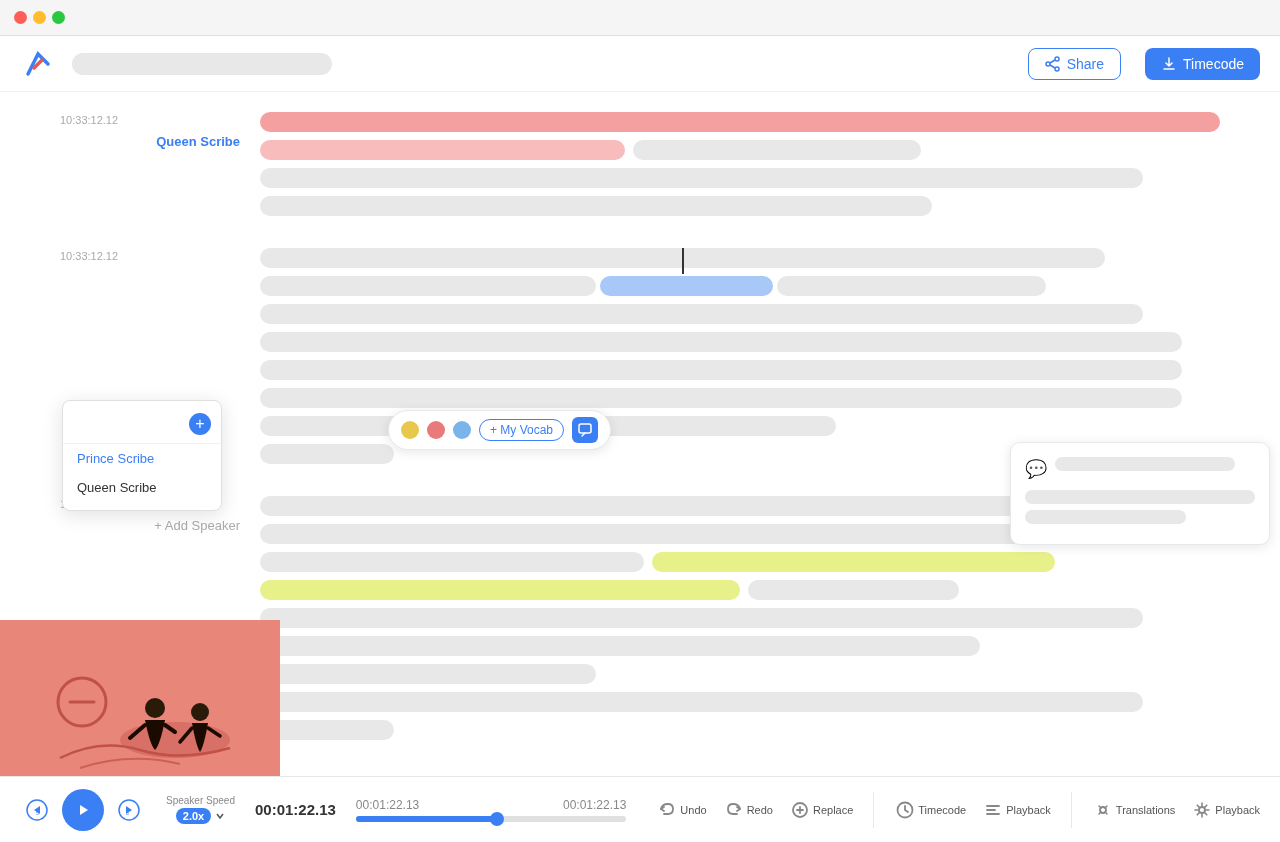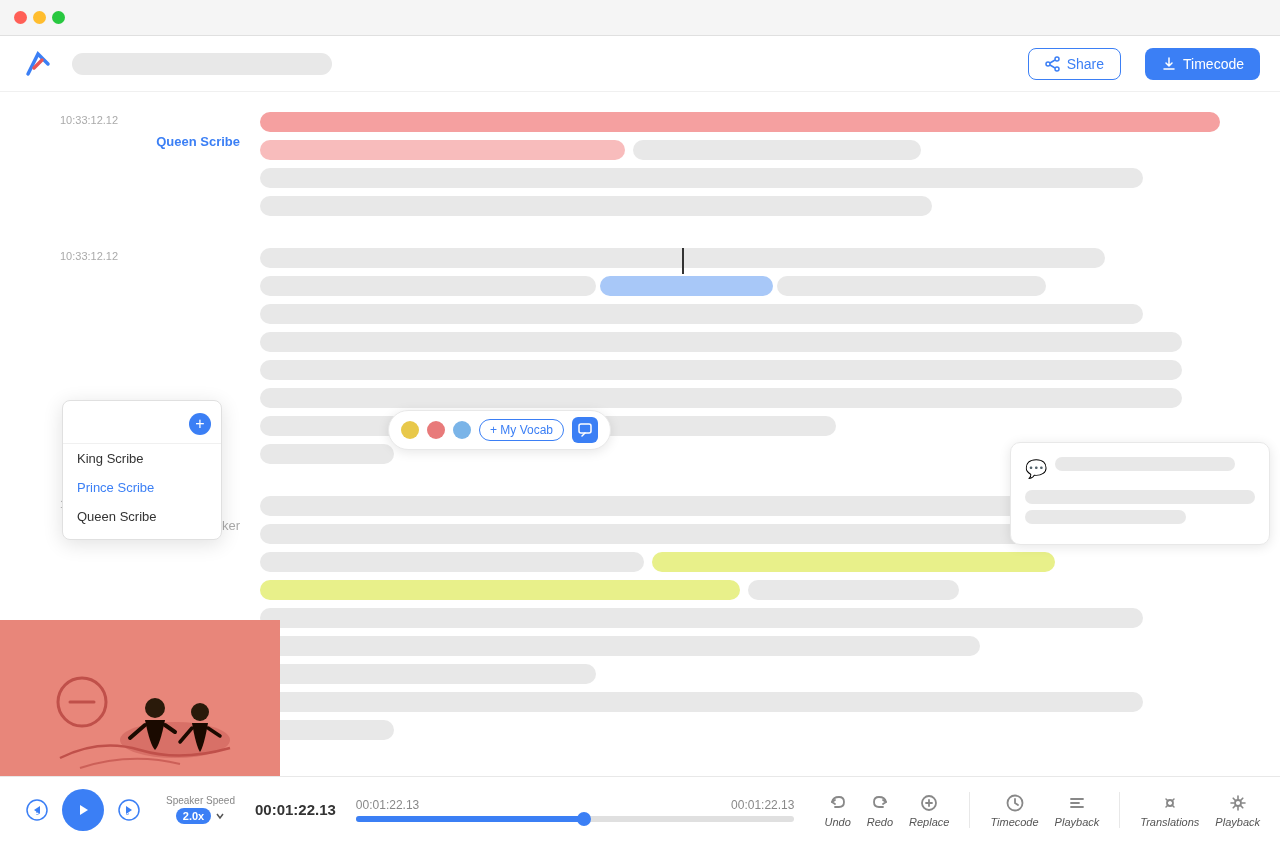--- a/index.html
+++ b/index.html
@@ -391,25 +391,24 @@
 
     
     .right-toolbar {
       display: flex;
       align-items: center;
       gap: 16px;
       margin-left: 10px;
     }
     .toolbar-action {
       display: flex;
-      flex-direction: column;
+      flex-direction: row;
       align-items: center;
       cursor: pointer;
       gap: 2px;
-      font-style: italic;
     }
     .toolbar-action-label {
       font-size: 11px;
       color: #555;
     }
     .toolbar-divider {
       width: 1px;
       height: 36px;
       background: #e8e8e8;
       margin: 0 4px;
@@ -563,23 +562,20 @@
         <path d="M60 138 Q100 118 140 130 Q180 142 230 128" stroke="#c0504a" stroke-width="2.5" fill="none"></path>
         <path d="M80 148 Q130 132 180 144" stroke="#c0504a" stroke-width="2" fill="none" opacity="0.7"></path>
       </svg>
     </div>
 
     <div class="speaker-dropdown">
       <div class="dropdown-search">
         <input type="text" style="font-size: 13px; border: none; outline: none; width: 100%;" placeholder="">
         <div class="dropdown-add-btn">+</div>
       </div>
-      <div class="dropdown-item">
-        <span>King Scribe</span>
-      </div>
       <div class="dropdown-item active" style="color:#3b7ff5;font-weight:500;">
         <span>Prince Scribe</span>
       </div>
       <div class="dropdown-item">
         <span>Queen Scribe</span>
       </div>
     </div>
 
     <div class="annotation-toolbar">
       <div class="color-dot" style="background:#e8c84a"></div>

